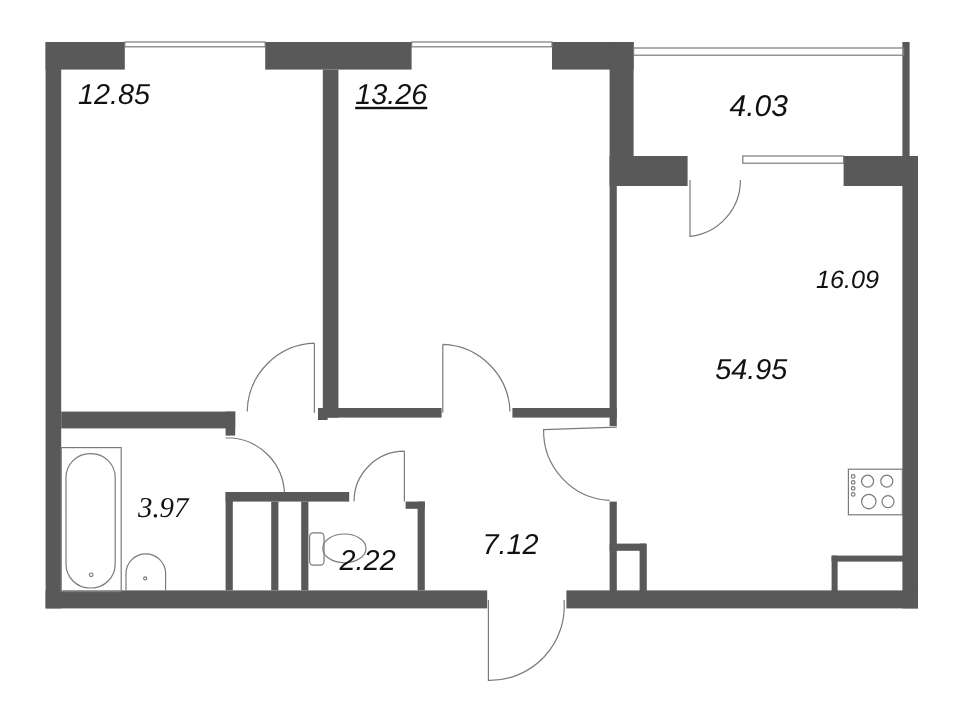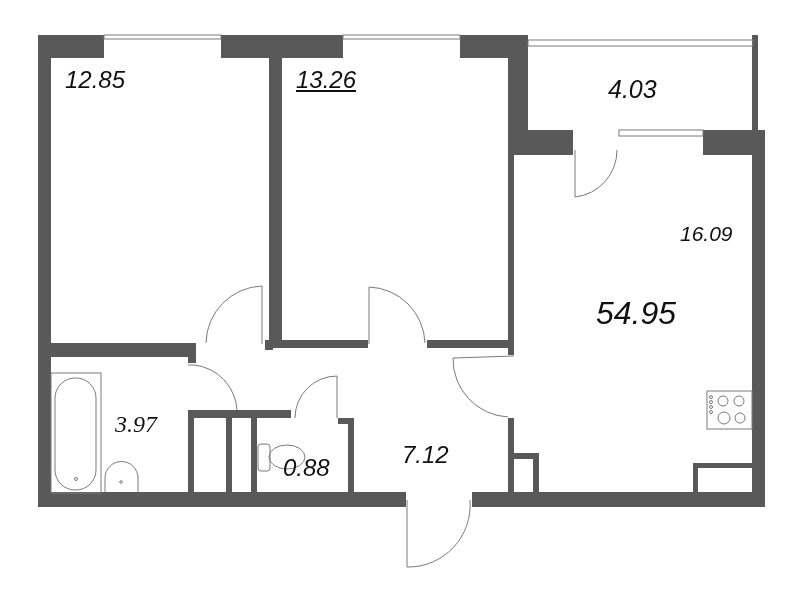--- a/index.html
+++ b/index.html
@@ -1,21 +1,21 @@
 <!DOCTYPE html>
 <html><head>
 <meta charset="utf-8">
 <style>
   html, body { margin:0; padding:0; background:#ffffff; }
   body { width:800px; height:589px; overflow:hidden; position:relative; font-family:"Liberation Sans", sans-serif; }
   #plan { position:absolute; left:0; top:0; width:800px; height:589px; }
   .wall { fill:#595959; }
   .line { fill:none; stroke:#7a7a7a; stroke-width:1; }
   .label { position:absolute; font-family:"Liberation Sans", sans-serif; font-style:italic; color:#111; font-size:24px; line-height:1; white-space:nowrap; }
-  .label.big { font-size:32px; }
+  .label.big { font-size:24px; }
 </style>
 </head>
 <body>
 
 <svg id="plan" viewBox="0 0 800 589" xmlns="http://www.w3.org/2000/svg">
 
   <g>
 
     <rect class="wall" x="38" y="35" width="66" height="23"></rect>
     <rect class="wall" x="221" y="35" width="122" height="23"></rect>
@@ -109,14 +109,14 @@
     </g>
   </g>
 </svg>
 
 <div class="label" style="left:65px;top:68px;">12.85</div>
 <div class="label" style="left:296px;top:68px;text-decoration:underline;">13.26</div>
 <div class="label" style="left:608px;top:77px;font-size:25px;">4.03</div>
 <div class="label" style="left:680px;top:175px;font-size:21px;margin-top:48px;">16.09</div>
 <div class="label big" style="left:596px;top:297px;">54.95</div>
 <div class="label" style="left:115px;top:412px;font-family:Liberation Serif, serif;">3.97</div>
-<div class="label" style="left:283px;top:456px;">0.88</div>
+<div class="label" style="left:283px;top:456px;">2.22</div>
 <div class="label" style="left:402px;top:431px;margin-top:12px;">7.12</div>
 
 </body></html>

